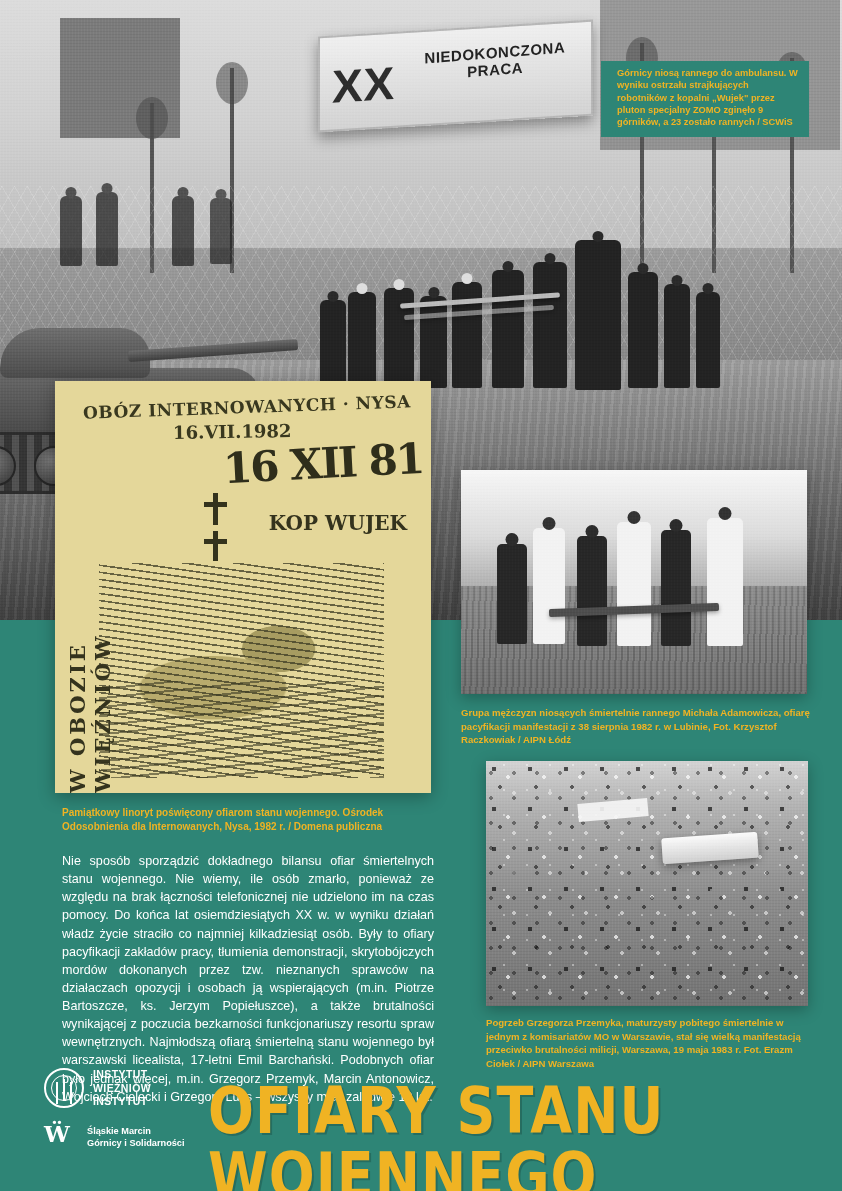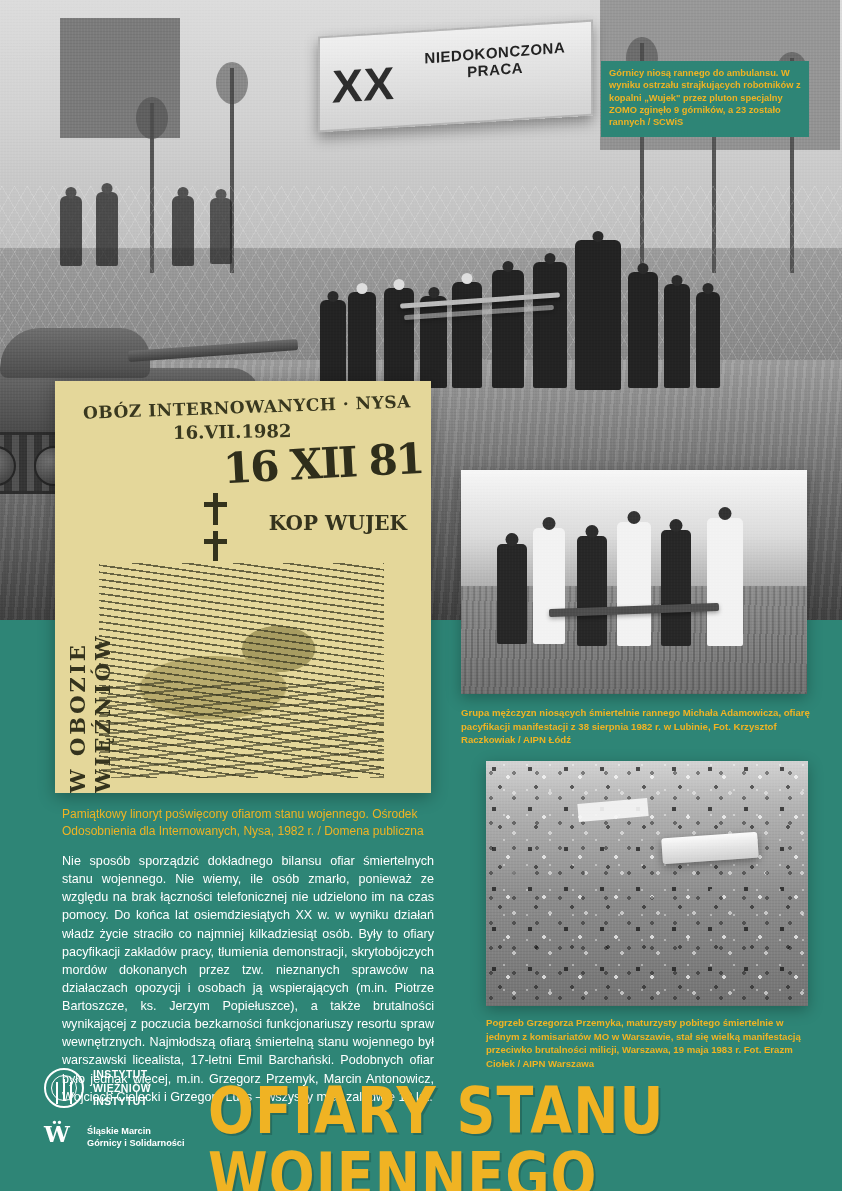--- a/index.html
+++ b/index.html
@@ -142,21 +142,21 @@
       repeating-linear-gradient(90deg, rgba(255,255,255,.04) 0 1px, transparent 1px 3px);
     mix-blend-mode: overlay;
     pointer-events:none;
   }
   .photo-bw { filter: grayscale(1) contrast(1.08); }
 
   
   .cap-top {
     position: absolute;
     left: 601px; top: 61px;
-    width: 208px; padding: 6px 8px 8px 8px;
+    width: 208px; padding: 6px 8px 8px 16px;
     background: #2e8576;
     color: #f0b323;
     font-size: 9.3px; font-weight: 700; line-height: 1.33;
   }
 
   
   .linocut {
     position: absolute; left: 55px; top: 381px;
     width: 376px; height: 412px;
     background: #e4d79a;
@@ -214,21 +214,21 @@
     background-image: repeating-linear-gradient(8deg, #3b3a23 0 1.6px, transparent 1.6px 7px);
     opacity:.75;
   }
   .lino-hatch2{
     position:absolute; left:0; top:55%; width:100%; height:45%;
     background-image: repeating-linear-gradient(-6deg, #3b3a23 0 2px, transparent 2px 9px);
     opacity:.6;
   }
   .cap-lino {
     position:absolute; left: 62px; top: 806px; width: 370px;
-    color: #f0b323; font-size: 12px; font-weight: 400; line-height: 1.42;
+    color: #f0b323; font-size: 10px; font-weight: 700; line-height: 1.42;
   }
 
   
   .body-text {
     position: absolute; left: 62px; top: 852px; width: 372px;
     color: #ffffff; font-size: 12.6px; line-height: 1.44;
     text-align: justify;
   }
 
   

